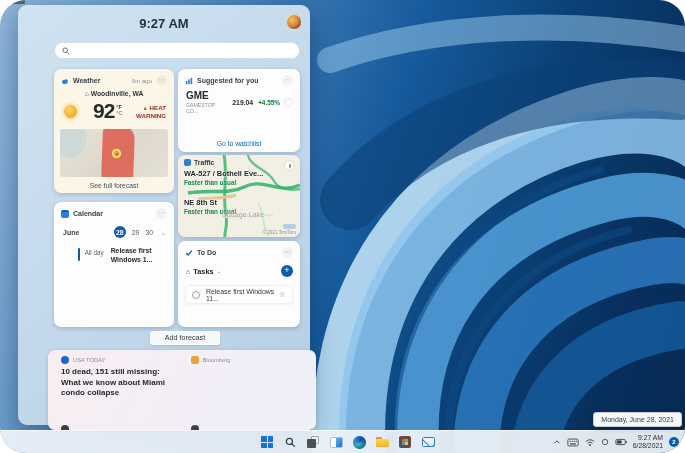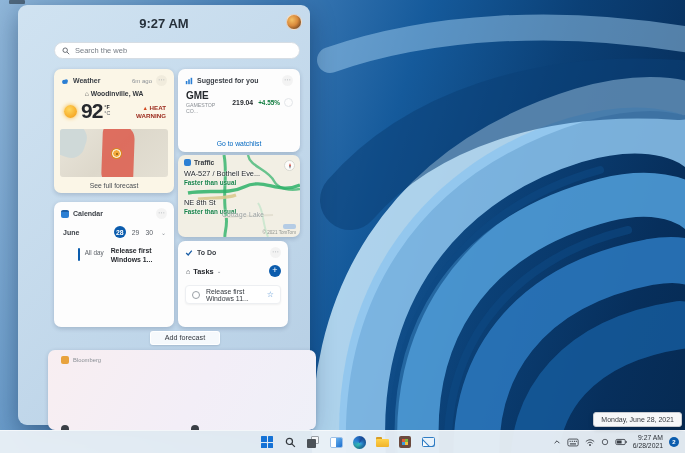--- a/index.html
+++ b/index.html
@@ -1,19 +1,19 @@
 <!DOCTYPE html>
 <html><head>
 <meta charset="utf-8">
 <style>
   * { margin:0; padding:0; box-sizing:border-box; }
   html,body { width:685px; height:453px; overflow:hidden; }
   body { font-family:"Liberation Sans","DejaVu Sans",sans-serif; position:relative; }
 
-  .stage { position:absolute; inset:0; width:685px; height:453px; overflow:hidden; }
+  .stage { position:absolute; inset:0; width:685px; height:453px; overflow:hidden;border-radius:26px; }
 
   
   .wallpaper { position:absolute; inset:0;
     background:linear-gradient(108deg,#8fb6d9 0%,#6b9cc9 16%,#3d7ab5 34%,#155a9b 52%,#0b4076 70%,#072f5c 88%,#062a52 100%); }
   .wallpaper svg { position:absolute; inset:0; }
 
   
   .panel { position:absolute; left:18px; top:5px; width:292px; height:420px;
     background:linear-gradient(160deg,rgba(213,230,243,.93),rgba(199,219,236,.9));
     border-radius:9px; box-shadow:0 8px 24px rgba(0,20,50,.35); }
@@ -38,21 +38,21 @@
   .updated { font-size:6px; color:#8b9096; margin-right:4px; }
   .dots { width:11px; height:11px; border-radius:50%; background:rgba(0,0,0,.04);
     color:#9aa0a6; font-size:7px; line-height:10px; text-align:center; cursor:pointer; }
 
   
   .weather { left:36px; top:64px; width:120px; height:124px; background:#fbf6e7; }
   .w-loc { text-align:center; font-size:6.8px; font-weight:bold; color:#33383e; margin-top:4px; }
   .w-temp-row { display:flex; align-items:center; padding:2px 8px 0 10px; }
   .sun { width:13px; height:13px; border-radius:50%;
     background:radial-gradient(circle at 40% 35%,#ffd75e,#f5a623 75%); box-shadow:0 0 4px #f5b93e; }
-  .w-big { font-size:21px; font-weight:bold; color:#26292e; margin-left:4px; letter-spacing:-1px; }
+  .w-big { font-size:21px; font-weight:bold; color:#26292e; margin-left:16px; letter-spacing:-1px; }
   .w-units { display:flex; flex-direction:column; font-size:5.3px; color:#5a5f66; margin-left:2px; line-height:6px; margin-top:-3px; }
   .w-units .sel { font-weight:bold; color:#26292e; }
   .w-alert { margin-left:auto; text-align:right; font-size:6.2px; font-weight:bold; color:#9c2b1d; line-height:7px; }
   .w-alert .tri { color:#d2491f; font-size:5.5px; }
   .w-map { position:absolute; left:6px; right:6px; top:60px; height:48px; border-radius:3px;
     background:linear-gradient(135deg,#e9e5da 0%,#ddd8cb 50%,#e4e0d4 100%); overflow:hidden; }
   .w-map .sea { position:absolute; left:-8px; top:-6px; width:34px; height:34px; background:#cfd9d8; border-radius:40%; transform:rotate(18deg); }
   .w-blob { position:absolute; left:42px; top:-4px; width:32px; height:60px; background:#dd5a4b; opacity:.85;
     border-radius:8px 14px 10px 12px; transform:rotate(2deg); }
   .w-mark { position:absolute; left:52px; top:20px; width:9px; height:9px; border-radius:50%;
@@ -70,21 +70,21 @@
   .s-chg { font-size:6.4px; font-weight:bold; color:#0e7b3d; margin-left:5px; }
   .s-ghost { width:9px; height:9px; border-radius:50%; border:1px solid #e3e6e9; margin-left:4px; flex:none; cursor:pointer; }
   .s-foot { position:absolute; left:0; right:0; bottom:5px; text-align:center; font-size:6.8px; color:#0067c0; cursor:pointer; }
 
   
   .traffic { left:160px; top:150px; width:122px; height:82px; background:#f2efe4; }
   .t-roads { position:absolute; inset:0; }
   .t-overlay { position:absolute; left:6px; top:4px; }
   .t-head { display:flex; align-items:center; }
   .t-title { font-size:6.8px; font-weight:bold; color:#33383e; margin-left:3px; }
-  .t-route { font-size:7.4px; font-weight:normal; color:#1d2126; margin-top:3px; text-shadow:0 0 2px #fff,0 0 2px #fff; }
+  .t-route { font-size:7.4px; font-weight:bold; color:#1d2126; margin-top:3px; text-shadow:0 0 2px #fff,0 0 2px #fff; }
   .t-status { font-size:6.3px; color:#18834a; font-weight:bold; text-shadow:0 0 2px #fff; margin-top:1px; }
   .t-gap { height:9px; }
   .t-lake { position:absolute; left:44px; top:56px; font-size:6.5px; color:#9aa0a0; letter-spacing:.3px; text-shadow:0 0 2px #fff; }
   .t-attr { position:absolute; right:4px; bottom:2px; font-size:4.6px; color:#8f948f; }
   .t-compass { position:absolute; right:5px; top:5px; width:11px; height:11px; border-radius:50%;
     background:rgba(255,255,255,.85); border:1px solid #d8d8d0; cursor:pointer; }
   .t-compass::after { content:""; position:absolute; left:4px; top:2px; width:2px; height:6px;
     background:linear-gradient(#d24b3e 50%,#7b8088 50%); clip-path:polygon(50% 0,100% 50%,50% 100%,0 50%); }
   .t-zoom { position:absolute; right:4px; bottom:8px; width:13px; height:5px; border-radius:2px; background:rgba(120,170,230,.5); cursor:pointer; }
 
@@ -96,21 +96,21 @@
   .c-day { font-size:6.8px; color:#5a5f66; cursor:pointer; }
   .c-day.sel { width:12px; height:12px; border-radius:50%; background:#0b5cad; color:#fff;
     display:flex; align-items:center; justify-content:center; font-weight:bold; }
   .c-chevron { font-size:6px; color:#8b9096; margin-left:2px; cursor:pointer; }
   .c-event { display:flex; align-items:flex-start; padding:9px 8px 0 24px; }
   .c-bar { width:2.5px; height:13px; border-radius:2px; background:#0b5cad; margin-top:1px; }
   .c-allday { font-size:6.3px; color:#5a5f66; margin:2px 0 0 5px; width:26px; flex:none; }
   .c-title { font-size:6.9px; font-weight:bold; color:#26292e; line-height:8.5px; }
 
   
-  .todo { left:160px; top:236px; width:110px; height:86px; }
+  .todo { left:160px; top:236px; width:122px; height:86px; }
   .td-tasksrow { display:flex; align-items:center; padding:7px 7px 0 8px; }
   .td-home { font-size:7px; color:#3a3f46; }
   .td-tasks { font-size:7.4px; font-weight:bold; color:#26292e; margin-left:3px; }
   .td-chev { font-size:5.5px; color:#8b9096; margin-left:3px; }
   .td-add { margin-left:auto; width:12px; height:12px; border-radius:50%; background:#0b5cad; color:#fff;
     font-size:9px; line-height:11px; text-align:center; cursor:pointer; }
   .td-item { margin:8px 7px 0 7px; background:#fff; border:1px solid #edeff2; border-radius:4px;
     height:19px; display:flex; align-items:center; padding:0 6px; box-shadow:0 1px 2px rgba(0,0,0,.05); }
   .td-check { width:8px; height:8px; border-radius:50%; border:1px solid #9aa0a6; flex:none; cursor:pointer; }
   .td-text { font-size:6.9px; color:#33383e; margin-left:6px; }
@@ -202,21 +202,20 @@
 
   <div class="panel">
     <div class="panel-time">9:27 AM</div>
     <div class="avatar"></div>
 
     <div class="searchbar">
       <svg class="mag" viewBox="0 0 10 10">
         <circle cx="4" cy="4" r="2.8" fill="none" stroke="#5a5f66" stroke-width="1.1"></circle>
         <line x1="6.2" y1="6.2" x2="9" y2="9" stroke="#5a5f66" stroke-width="1.1"></line>
       </svg>
-      <input type="text" placeholder="Search the web" style="">
     </div>
 
     <div class="card weather">
       <div class="card-head">
         <svg width="8" height="8" viewBox="0 0 10 10">
           <circle cx="4" cy="6" r="2.6" fill="#2b7fd4"></circle>
             <circle cx="6.5" cy="5" r="2.2" fill="#2b7fd4"></circle>
             <rect x="2" y="6" width="6" height="2.5" rx="1" fill="#2b7fd4"></rect>
         </svg>
         <span class="card-title">Weather</span>
@@ -340,20 +339,27 @@
         <span class="td-check"></span>
         <span class="td-text">Release first Windows 11...</span>
         <span class="td-star">☆</span>
       </div>
     </div>
 
     <div class="add-widgets">Add forecast</div>
 
     <div class="card stories">
       <div class="st-grid">
+        <div class="st-item">
+          <div class="st-src">
+            <span class="st-logo usat"></span>
+            <span class="st-srcname">USA TODAY</span>
+          </div>
+          <div class="st-headline">10 dead, 151 still missing: What we know about Miami condo collapse</div>
+        </div>
         <div class="st-item">
           <div class="st-src">
             <span class="st-logo bbg"></span>
             <span class="st-srcname">Bloomberg</span>
           </div>
         </div>
       </div>
       <div class="st-partial">
         <span class="st-pc"></span>
         <span class="st-pc"></span>

